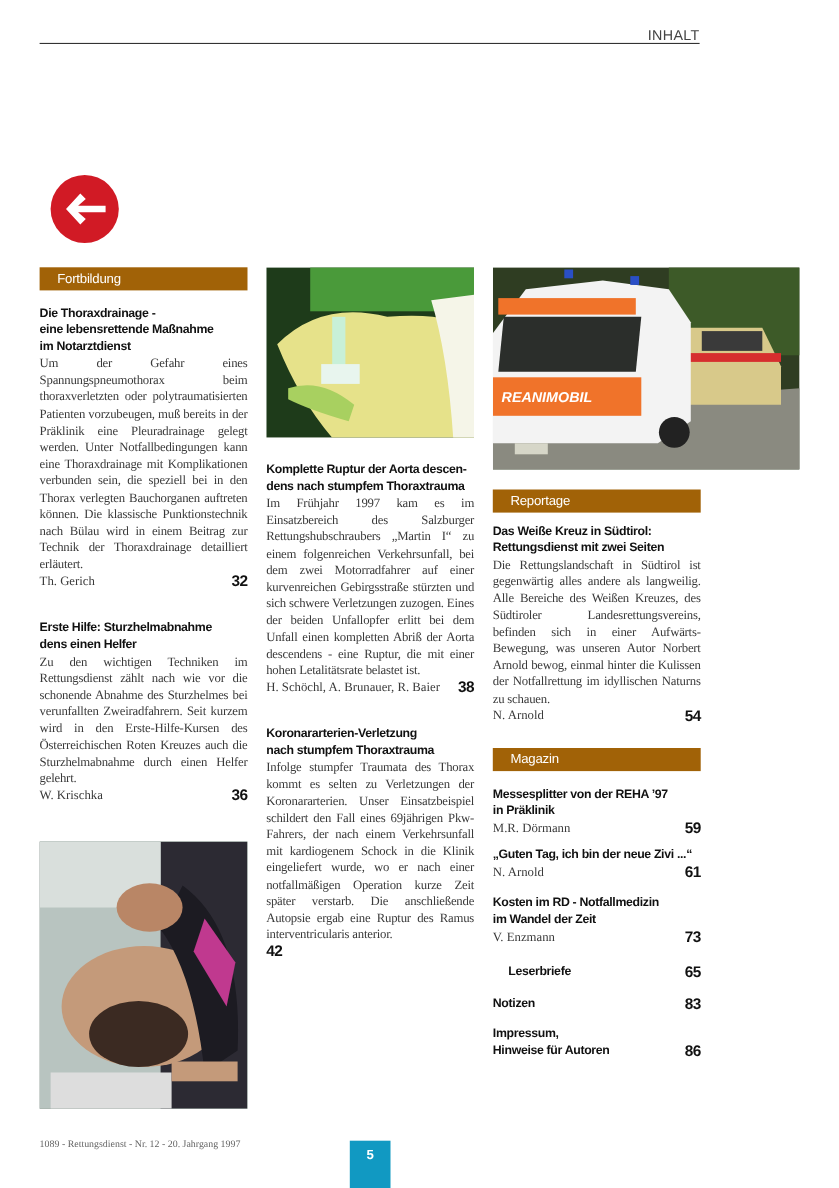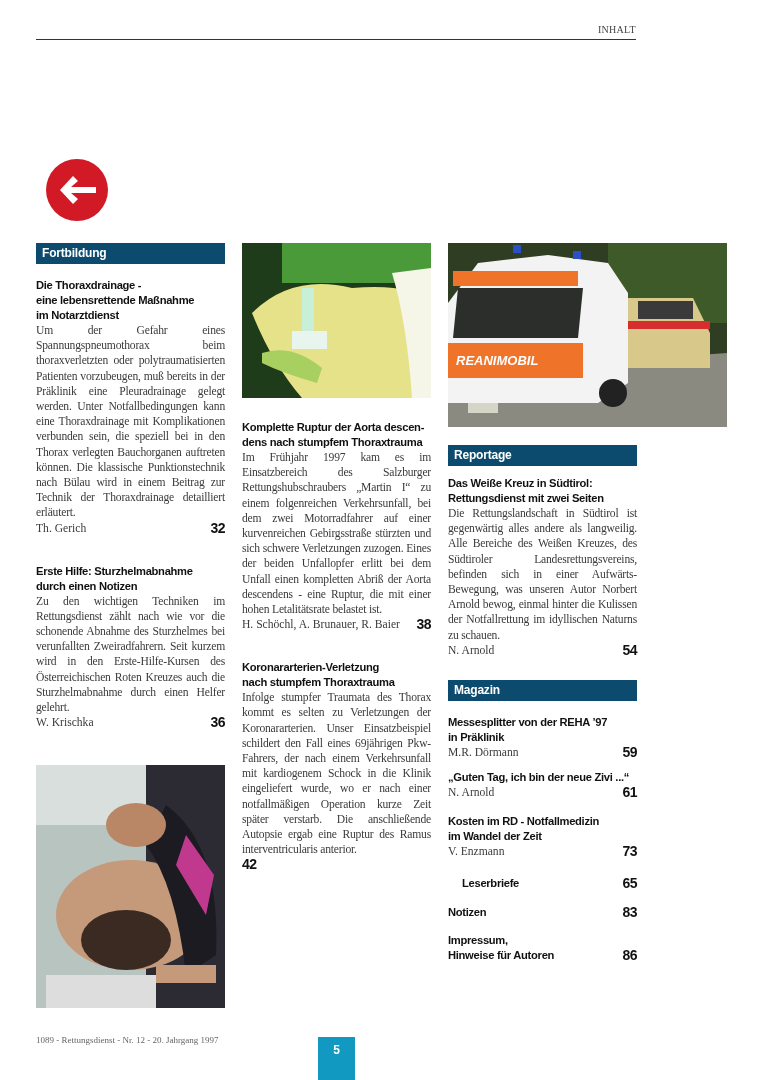--- a/index.html
+++ b/index.html
@@ -1,26 +1,26 @@
 <!DOCTYPE html>
 <html><head>
 <meta charset="utf-8">
 <style>
   html, body { margin:0; padding:0; background:#ffffff; }
   body { width:763px; height:1080px; position:relative; overflow:hidden;
          font-family:"Liberation Serif", serif; color:#333; }
-  .header-label { position:absolute; right:127px; top:24px; font-family:Liberation Serif, serif;
-                  font-size:10px; color:#444; letter-spacing:0.3px;margin-left:14px; }
+  .header-label { position:absolute; right:127px; top:24px; font-family:Liberation Sans, sans-serif;
+                  font-size:13px; color:#444; letter-spacing:0.3px;margin-left:14px; }
   .header-rule { position:absolute; left:36px; top:39px; width:600px; height:1px; background:#333; }
   .back-icon { position:absolute; left:46px; top:159px; width:62px; height:62px; border-radius:50%;
                background:#d11a25; cursor:pointer; }
   .back-icon svg { position:absolute; left:0; top:0; }
   .col { position:absolute; width:189px; }
-  .section-bar { height:21px; background:#0c4a6e; color:#fff; font-family:"Liberation Sans", sans-serif;
-                 font-weight:bold; font-size:12px; line-height:21px; padding-left:6px; box-sizing:border-box;
+  .section-bar { height:21px; background:#a16207; color:#fff; font-family:"Liberation Sans", sans-serif;
+                 font-weight:normal; font-size:12px; line-height:21px; padding-left:16px; box-sizing:border-box;
                  letter-spacing:-0.2px; }
   .entry { margin-top:0; }
   .entry-title { font-family:"Liberation Sans", sans-serif; font-weight:bold; font-size:11.2px;
                  line-height:15px; color:#111; letter-spacing:-0.3px; }
   .entry-body { font-size:11.6px; line-height:15.2px; color:#3a3a3a; text-align:justify; letter-spacing:-0.2px; }
   .entry-foot { display:flex; justify-content:space-between; align-items:flex-end; font-size:11.6px;
                 line-height:15px; color:#3a3a3a; }
   .page-num { font-family:"Liberation Sans", sans-serif; font-weight:bold; font-size:14px; color:#111;
               letter-spacing:-0.5px; }
   .photo { position:absolute; overflow:hidden; }
@@ -54,21 +54,21 @@
     <div class="entry-body">Um der Gefahr eines Spannungspneumothorax beim thoraxverletzten oder polytraumatisierten Patienten vorzubeugen, muß bereits in der Präklinik eine Pleuradrainage gelegt werden. Unter Notfallbedingungen kann eine Thoraxdrainage mit Komplikationen verbunden sein, die speziell bei in den Thorax verlegten Bauchorganen auftreten können. Die klassische Punktionstechnik nach Bülau wird in einem Beitrag zur Technik der Thoraxdrainage detailliert erläutert.</div>
     <div class="entry-foot">
       <span>Th. Gerich</span>
       <span class="page-num">32</span>
     </div>
   </div>
 
   <div class="entry" style="margin-top:28px;">
     <div class="entry-title">
       <div>Erste Hilfe: Sturzhelmabnahme</div>
-      <div>durch einen Notizen</div>
+      <div>dens einen Helfer</div>
     </div>
     <div class="entry-body">Zu den wichtigen Techniken im Rettungsdienst zählt nach wie vor die schonende Abnahme des Sturzhelmes bei verunfallten Zweiradfahrern. Seit kurzem wird in den Erste-Hilfe-Kursen des Österreichischen Roten Kreuzes auch die Sturzhelmabnahme durch einen Helfer gelehrt.</div>
     <div class="entry-foot">
       <span>W. Krischka</span>
       <span class="page-num">36</span>
     </div>
   </div>
 </div>
 
 <div class="photo" style="left:36px; top:765px; width:189px; height:243px; background:#8a9a8f;">

